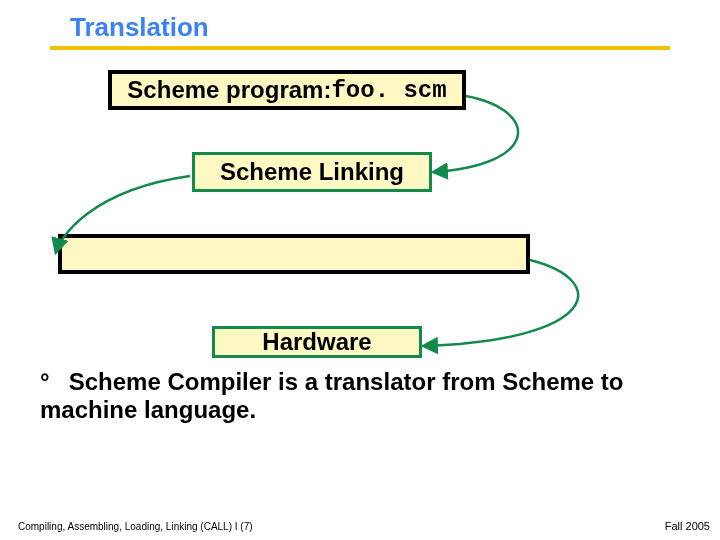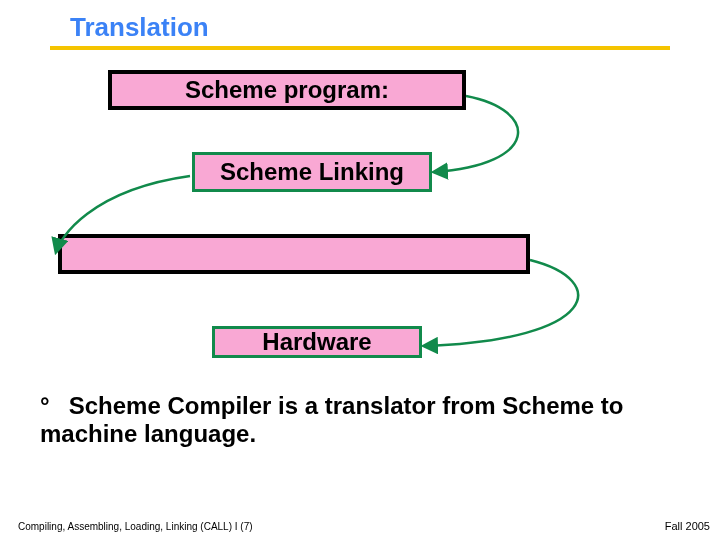--- a/index.html
+++ b/index.html
@@ -22,21 +22,21 @@
     left:50px;top:46px;
     width:620px;height:4px;
     background:#f5c400;
   }
   .box{
     position:absolute;
     text-align:center;
     font-weight:bold;
     font-size:24px;
     color:#000;
-    background:#f9a8d4;
+    background:#fef9c3;
     display:flex;
     align-items:center;
     justify-content:center;
     padding:2px 6px;
     box-sizing:border-box;
   }
   .b-black{border:4px solid #000}
   .b-green{border:3px solid #118a4b}
   .mono{font-family:"Courier New",Courier,monospace;font-weight:bold}
   .bullet{
@@ -69,20 +69,21 @@
   }
 </style>
 </head>
 <body>
 
 <div class="title">Translation</div>
 <div class="rule"></div>
 
 <div class="box b-black" style="left:108px;top:70px;width:358px;height:40px">
   <span>Scheme program: </span>
+  <span class="mono">foo. scm</span>
 </div>
 
 <div class="box b-green" style="left:192px;top:152px;width:240px;height:40px;color:#000">
   <span>Scheme Linking</span>
 </div>
 
 <div class="box b-black" style="left:58px;top:234px;width:472px;height:40px">
 </div>
 
 <div class="box b-green" style="left:212px;top:326px;width:210px;height:32px">
@@ -96,19 +97,19 @@
     </marker>
   </defs>
 
   <path d="M 466 96 C 540 110, 540 165, 434 172" fill="none" stroke="#118a4b" stroke-width="2.5" marker-end="url(#ah)"></path>
 
   <path d="M 190 176 C 90 190, 60 238, 56 252" fill="none" stroke="#118a4b" stroke-width="2.5" marker-end="url(#ah)"></path>
 
   <path d="M 530 260 C 610 280, 600 340, 424 346" fill="none" stroke="#118a4b" stroke-width="2.5" marker-end="url(#ah)"></path>
 </svg>
 
-<div class="bullet" style="top:392px;width:640px">
+<div class="bullet" style="top:368px;width:640px">
   <span class="deg">°</span>
   <span>Scheme Compiler is a translator from Scheme to machine language.</span>
 </div>
 
 <div class="footL">Compiling, Assembling, Loading, Linking (CALL) I (7)</div>
 <div class="footR">Fall 2005</div>
 
 </body></html>

